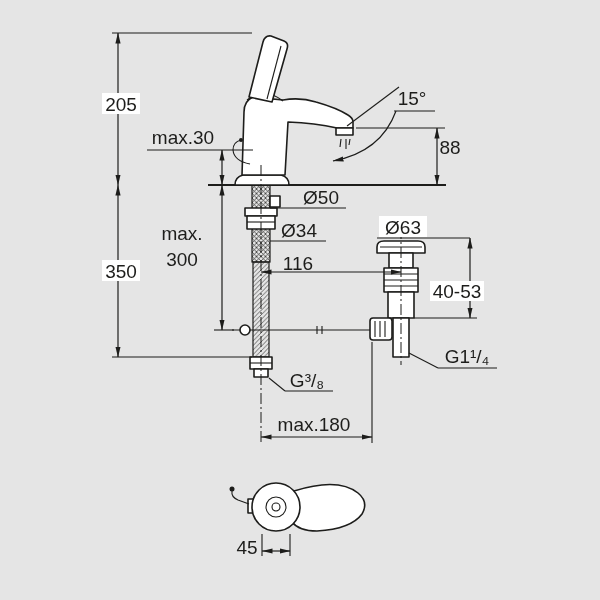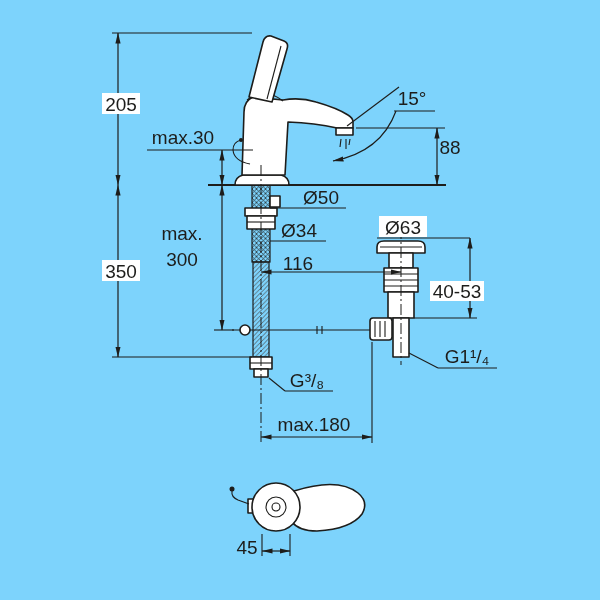--- a/index.html
+++ b/index.html
@@ -1,16 +1,16 @@
 <!DOCTYPE html>
 <html><head>
 <meta charset="utf-8">
 <style>
   html,body { margin:0; padding:0; background:#ffffff; }
-  .stage { position:relative; width:600px; height:600px; background:#7dd3fc; overflow:hidden; }
+  .stage { position:relative; width:600px; height:600px; background:#e5e5e5; overflow:hidden; }
   svg { position:absolute; inset:0; }
   .lbl {
     font-family:"Liberation Sans","DejaVu Sans",sans-serif;
     font-size:19px;
     fill:#1d1d1b;
   }
   .outline { fill:#ffffff; stroke:#1d1d1b; stroke-width:1.6; stroke-linejoin:round; }
   .thin    { stroke:#1d1d1b; stroke-width:1.1; fill:none; }
   .dim     { stroke:#1d1d1b; stroke-width:1.2; fill:none; }
   .center  { stroke:#1d1d1b; stroke-width:1; fill:none; stroke-dasharray:11 3 2 3; }

